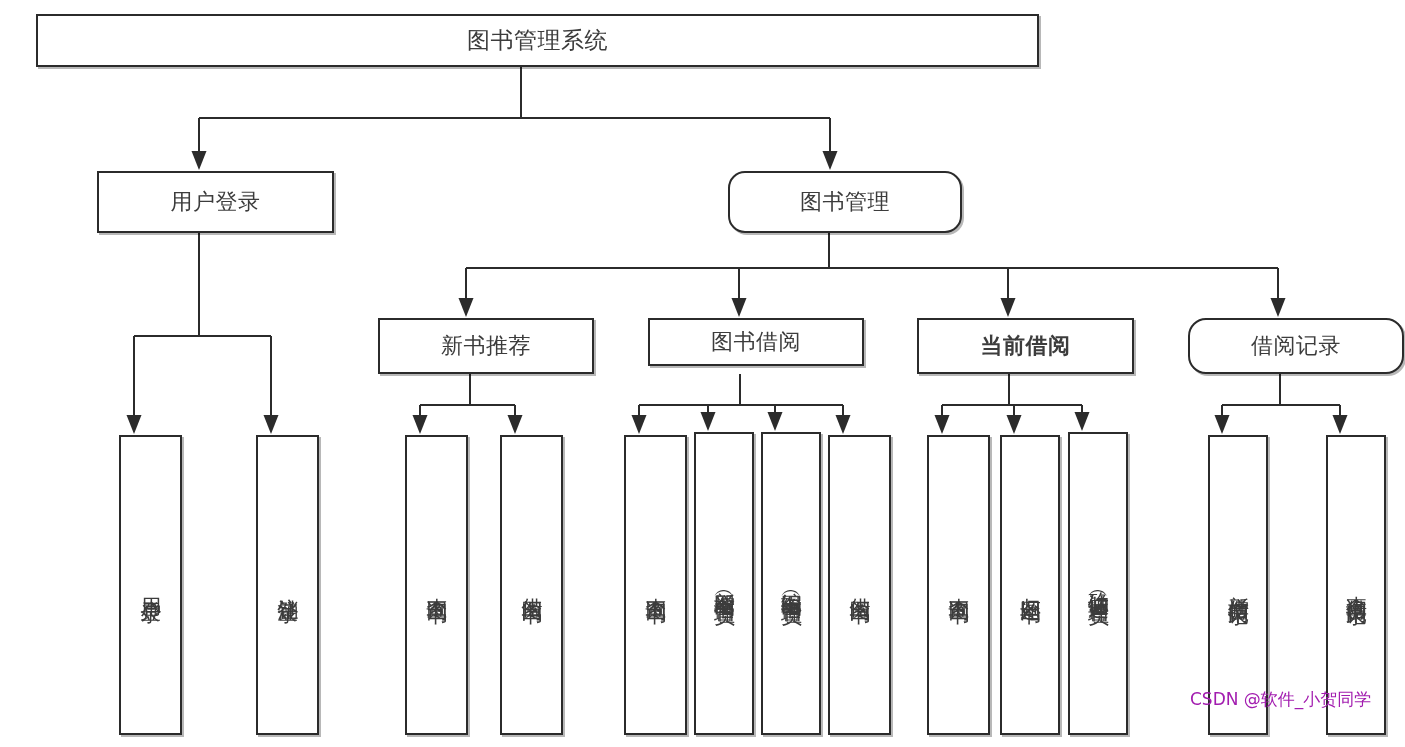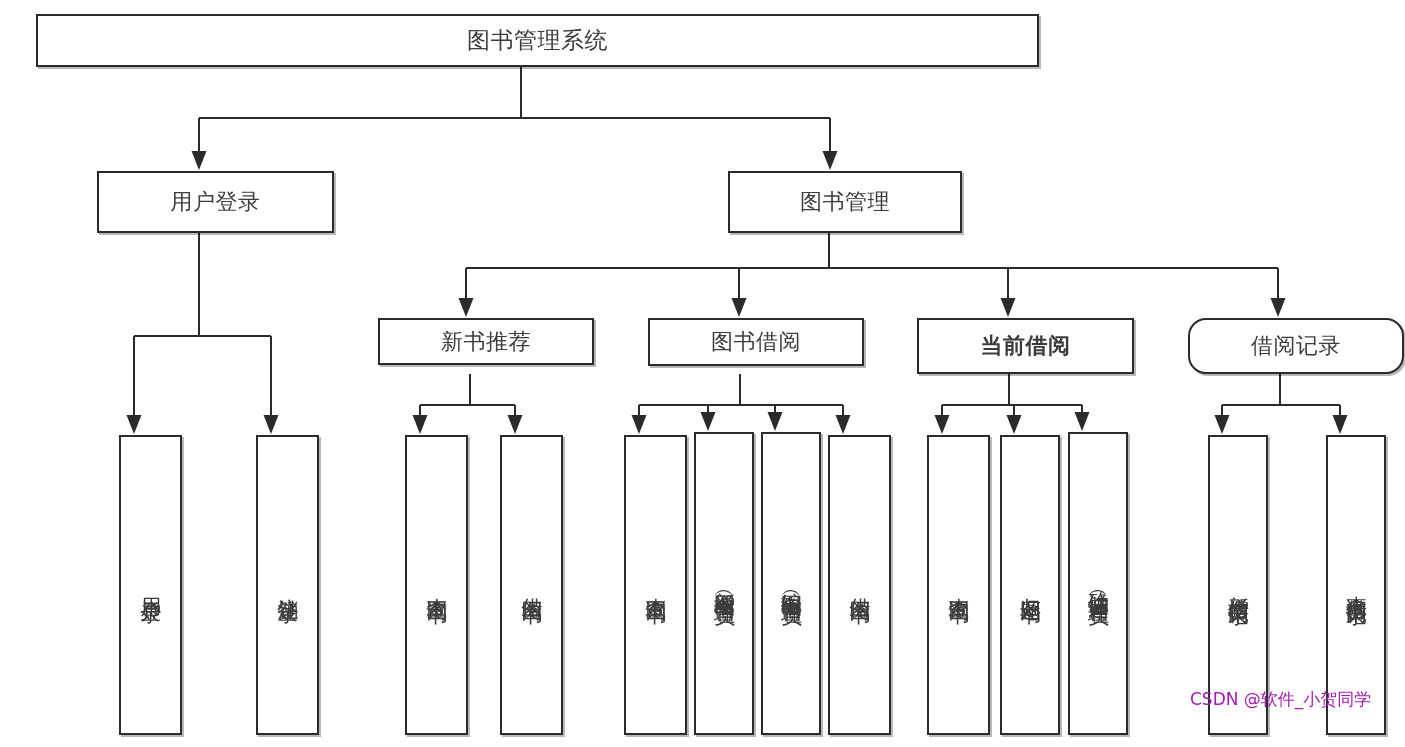--- a/index.html
+++ b/index.html
@@ -128,24 +128,24 @@
       <polygon points="1332.5,415 1347.5,415 1340,434" fill="#2b2b2b"></polygon>
     </svg>
 
   <div id="node-layer">
       <div class="node-box horizontal root" style="left: 20px; top: 14px; width: 1003px; height: 53px; border-color: rgb(43, 43, 43); background: rgb(255, 255, 255);">
         <span class="node-label" style="color: rgb(60, 60, 60);">图书管理系统</span>
       </div>
       <div class="node-box horizontal" style="left: 81px; top: 171px; width: 237px; height: 62px; border-color: rgb(43, 43, 43); background: rgb(255, 255, 255);">
         <span class="node-label" style="color: rgb(60, 60, 60);">用户登录</span>
       </div>
-      <div class="node-box horizontal" style="left: 712px; top: 171px; width: 234px; height: 62px; border-color: rgb(43, 43, 43); background: rgb(255, 255, 255);">
+      <div class="node-box horizontal" style="left: 712px; top: 171px; width: 234px; height: 62px; border-color: rgb(43, 43, 43); background: rgb(255, 255, 255); border-radius: 17px;">
         <span class="node-label" style="color: rgb(60, 60, 60);">图书管理</span>
       </div>
-      <div class="node-box horizontal" style="left: 362px; top: 318px; width: 216px; height: 47px; border-color: rgb(43, 43, 43); background: rgb(255, 255, 255);">
+      <div class="node-box horizontal" style="left: 362px; top: 318px; width: 216px; height: 56px; border-color: rgb(43, 43, 43); background: rgb(255, 255, 255);">
         <span class="node-label" style="color: rgb(60, 60, 60);">新书推荐</span>
       </div>
       <div class="node-box horizontal" style="left: 632px; top: 318px; width: 216px; height: 48px; border-color: rgb(43, 43, 43); background: rgb(255, 255, 255);">
         <span class="node-label" style="color: rgb(60, 60, 60);">图书借阅</span>
       </div>
       <div class="node-box horizontal" style="left: 901px; top: 318px; width: 217px; height: 56px; border-color: rgb(43, 43, 43); background: rgb(255, 255, 255);">
         <span class="node-label" style="color: rgb(60, 60, 60); font-weight: bold;">当前借阅</span>
       </div>
       <div class="node-box horizontal" style="left: 1172px; top: 318px; width: 216px; height: 56px; border-color: rgb(43, 43, 43); background: rgb(255, 255, 255); border-radius: 18px;">
         <span class="node-label" style="color: rgb(60, 60, 60);">借阅记录</span>

